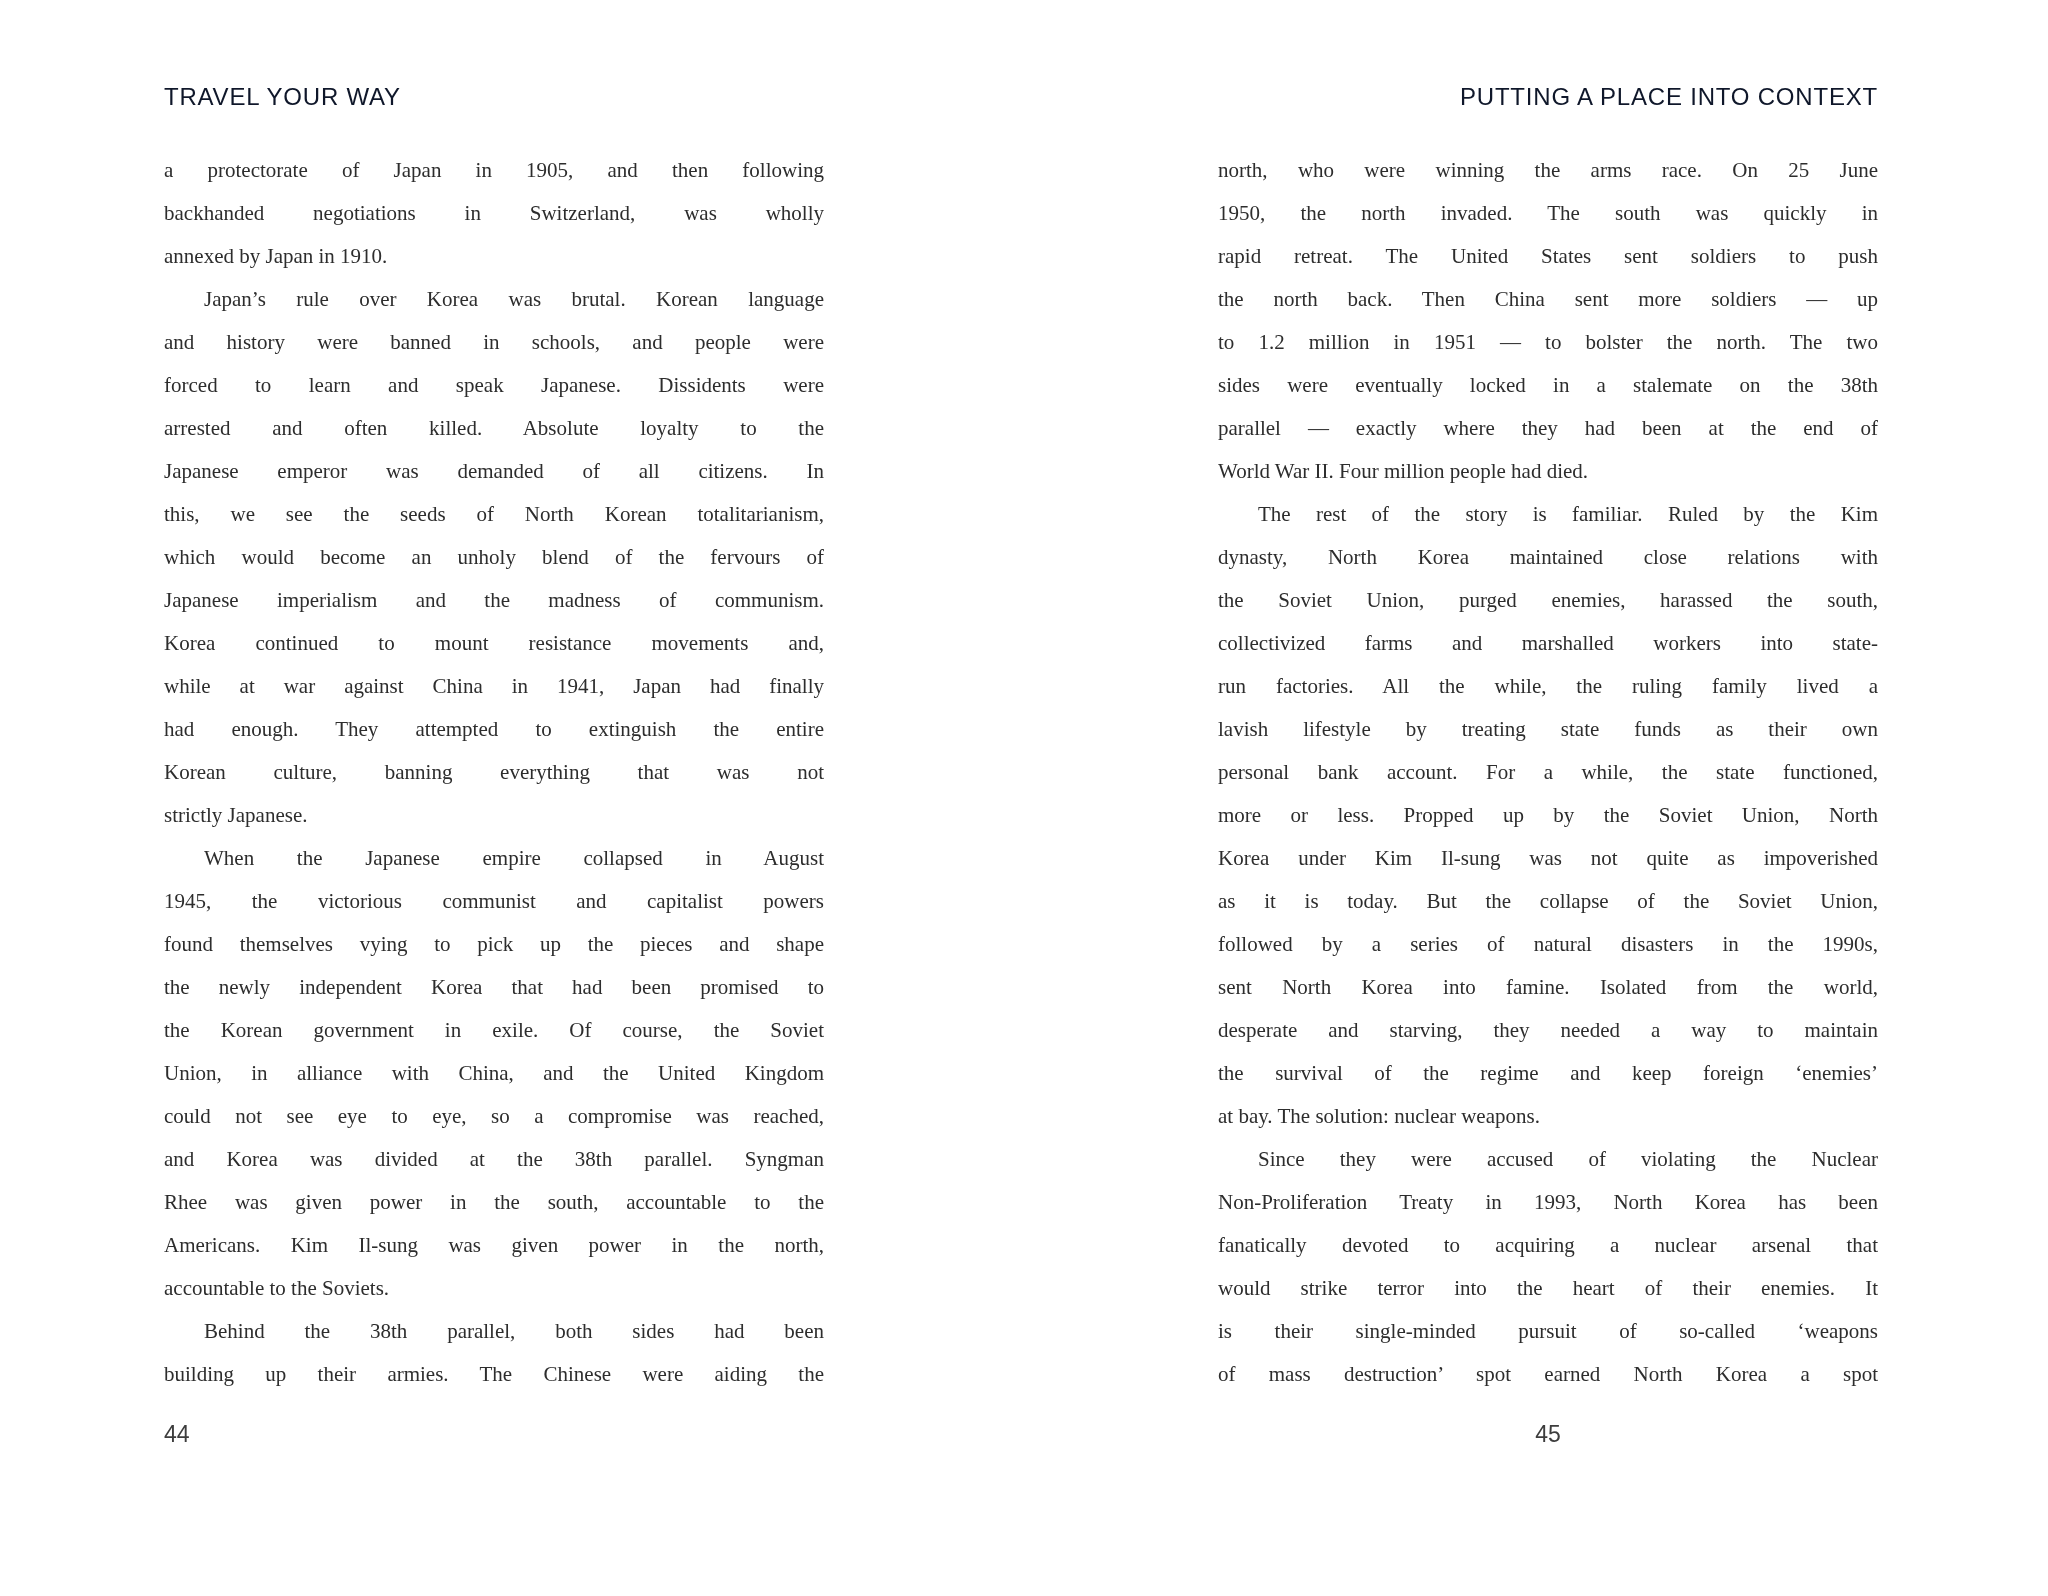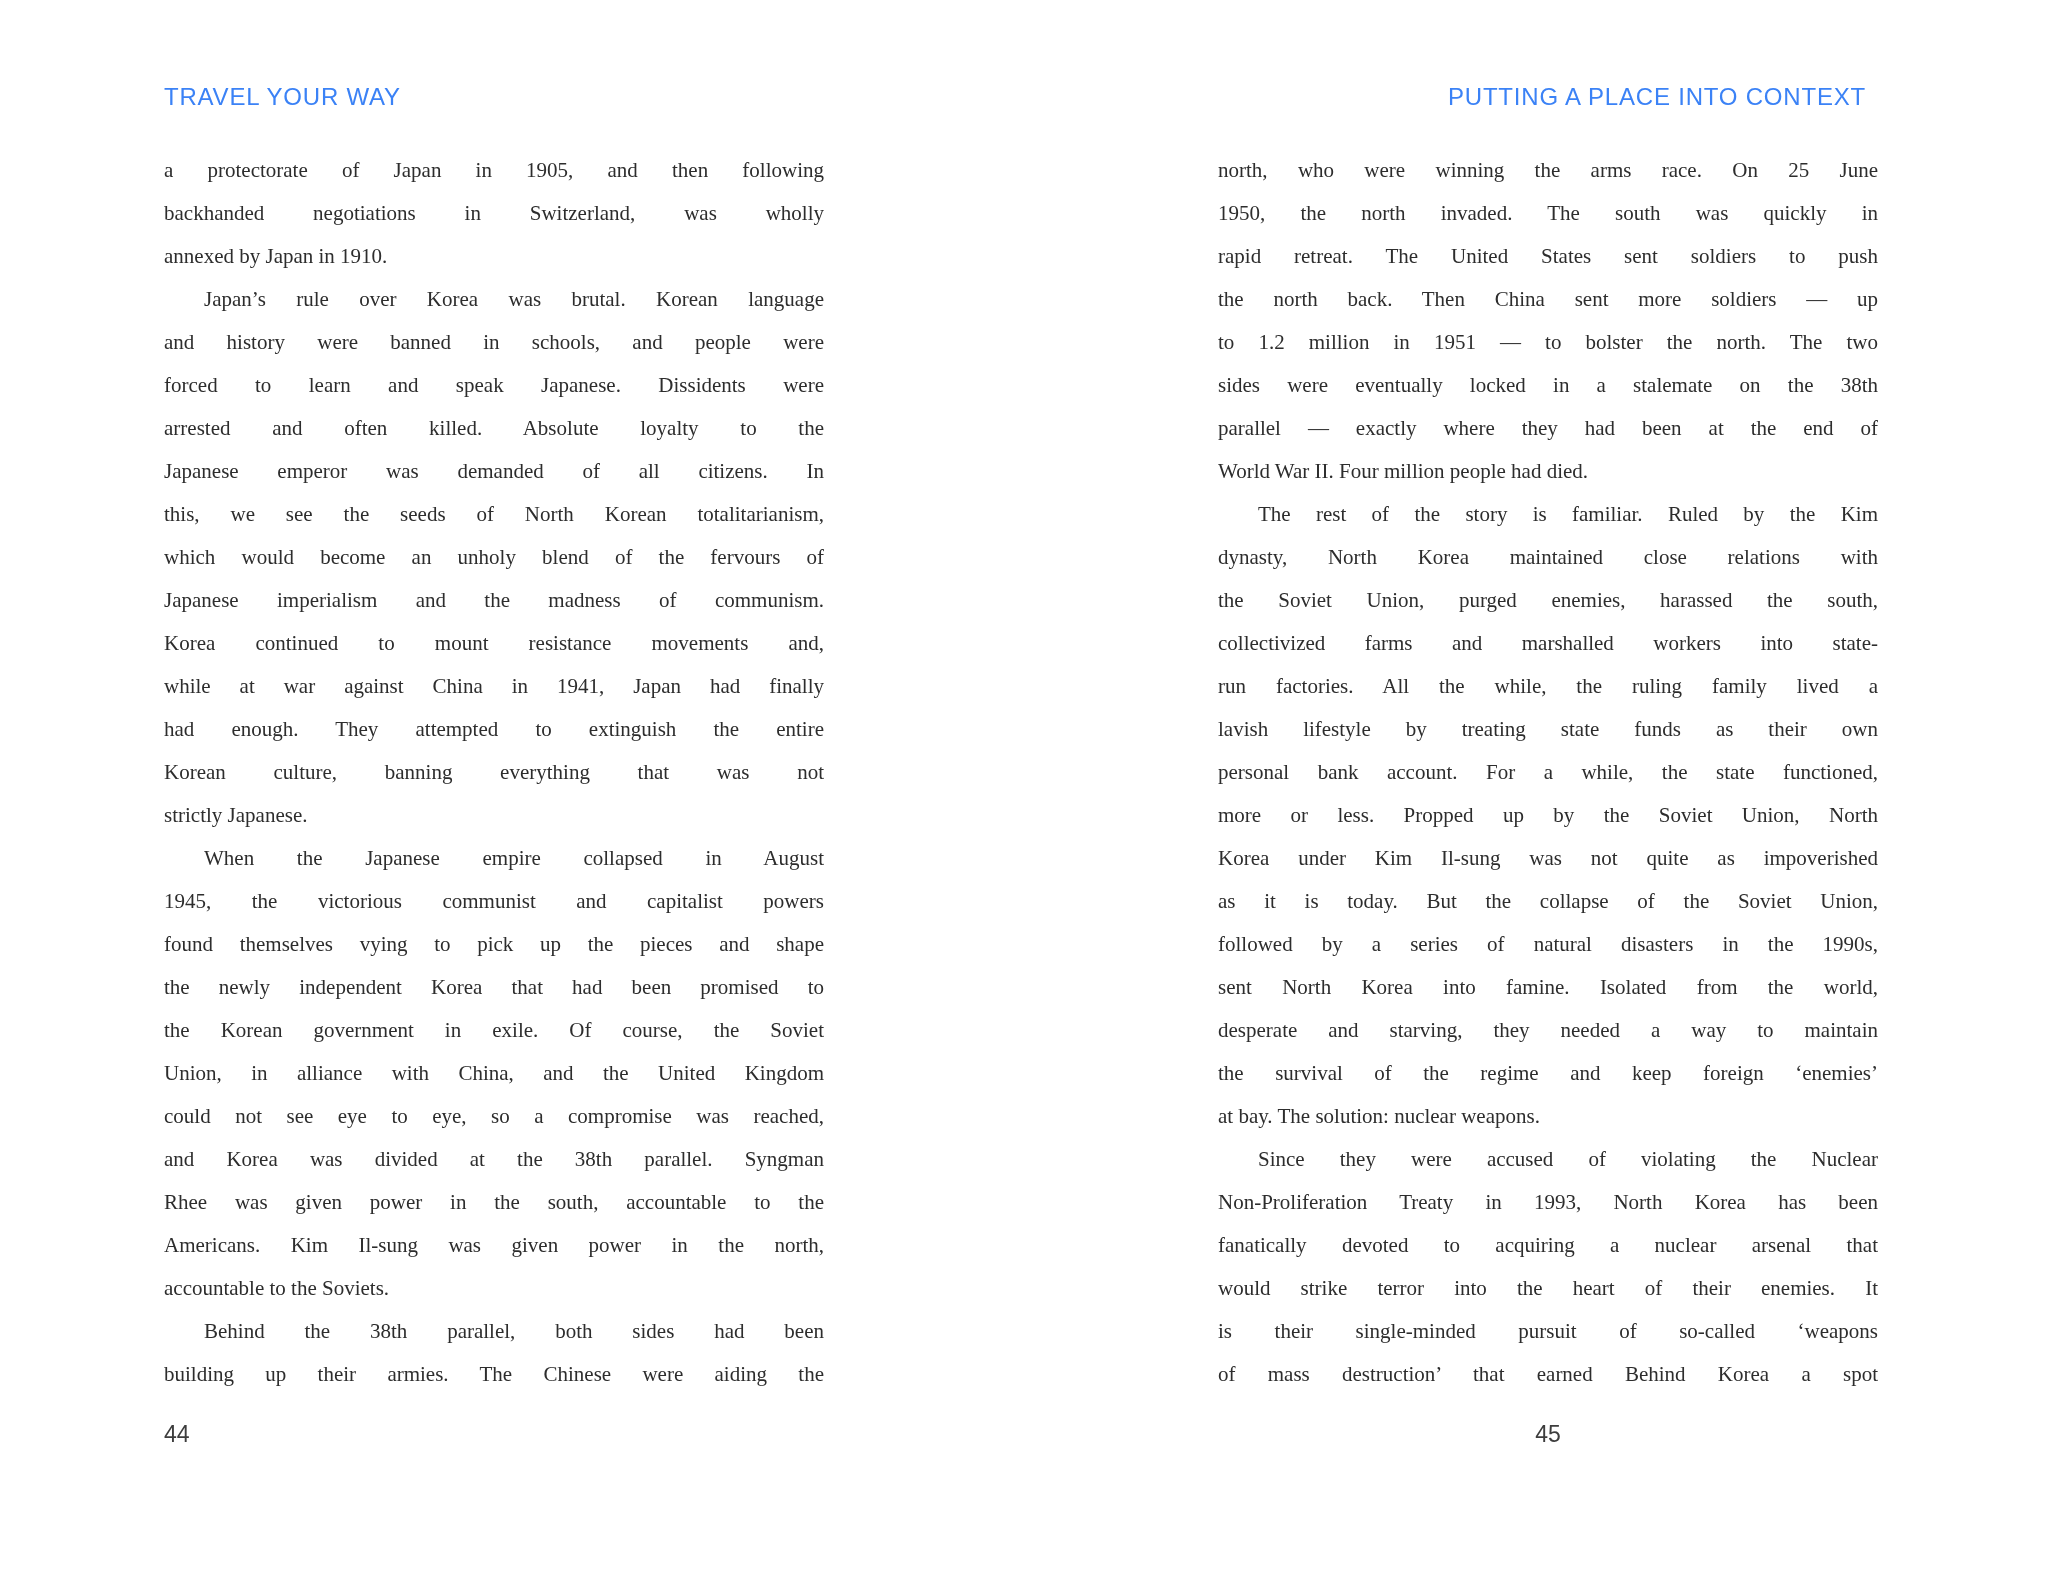--- a/index.html
+++ b/index.html
@@ -16,25 +16,25 @@
     width: 660px;
     height: 1596px;
   }
   .page.left  { left: 164px; }
   .page.right { left: 1218px; }
 
   .running-head {
     position: absolute;
     top: 83px;
     left: 0;
-    right: 12px;
+    right: 0;
     font-family: "Liberation Sans", sans-serif;
     font-size: 24px;
     letter-spacing: 0.8px;
-    color: #3b82f6;
+    color: #0f172a;
     white-space: nowrap;
   }
   .page.right .running-head { text-align: right; }
 
   .text-block {
     position: absolute;
     top: 149px;
     left: 0;
     right: 0;
     font-family: "Liberation Serif", serif;
@@ -131,18 +131,18 @@
         <div class="line">followed by a series of natural disasters in the 1990s,</div>
         <div class="line">sent North Korea into famine. Isolated from the world,</div>
         <div class="line">desperate and starving, they needed a way to maintain</div>
         <div class="line">the survival of the regime and keep foreign ‘enemies’</div>
         <div class="line para-end">at bay. The solution: nuclear weapons.</div>
         <div class="line indent">Since they were accused of violating the Nuclear</div>
         <div class="line">Non-Proliferation Treaty in 1993, North Korea has been</div>
         <div class="line">fanatically devoted to acquiring a nuclear arsenal that</div>
         <div class="line">would strike terror into the heart of their enemies. It</div>
         <div class="line">is their single-minded pursuit of so-called ‘weapons</div>
-        <div class="line">of mass destruction’ that earned Behind Korea a spot</div>
+        <div class="line">of mass destruction’ spot earned North Korea a spot</div>
       </div>
     <div class="folio">45</div>
   </section>
 
 </div>
 
 </body></html>

